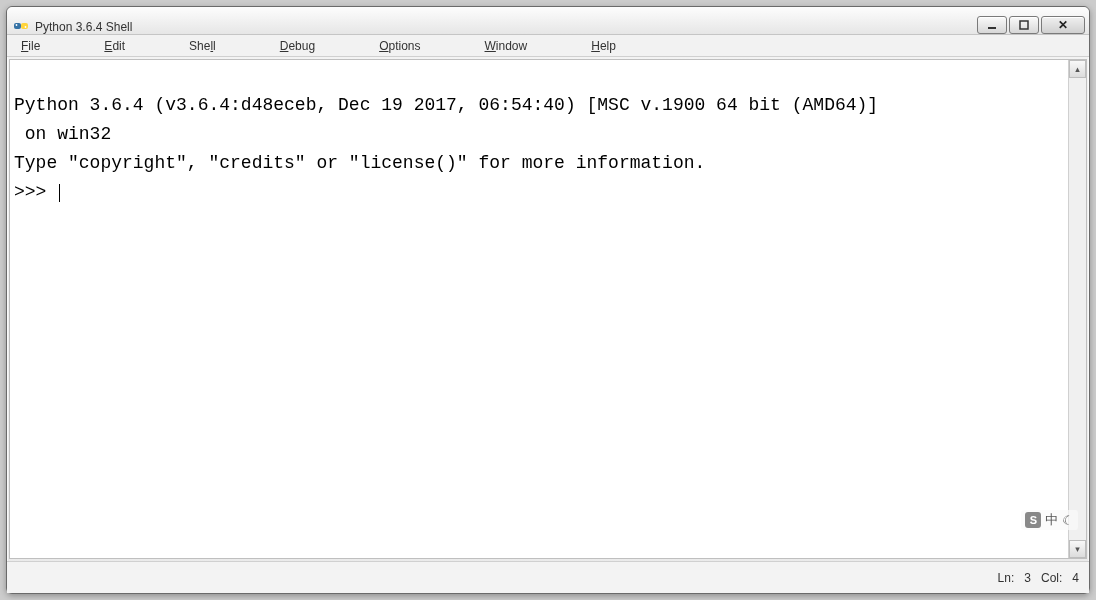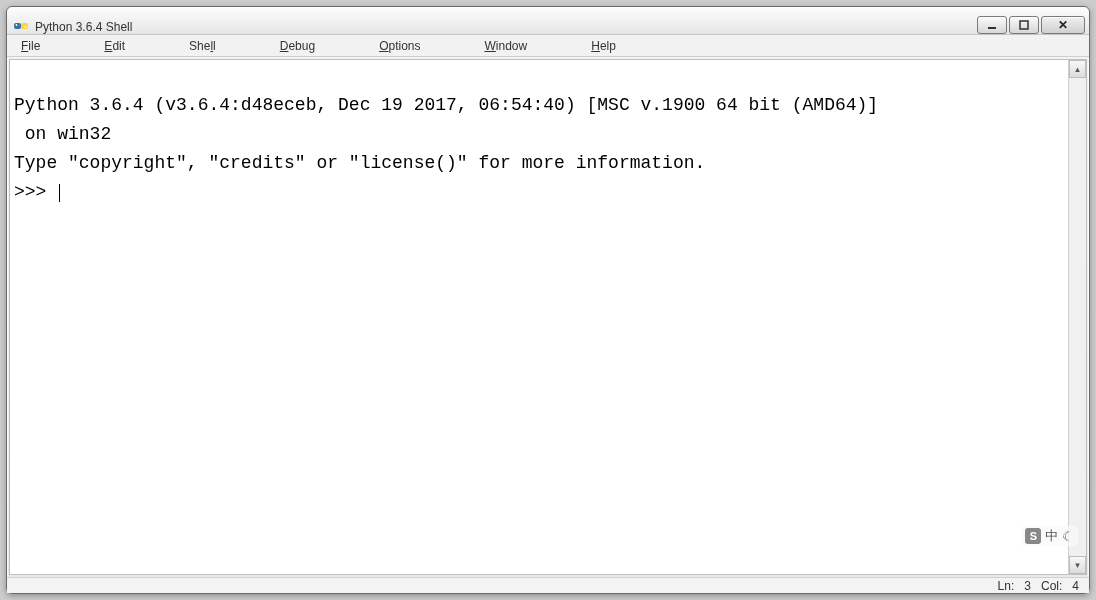--- a/index.html
+++ b/index.html
@@ -114,21 +114,21 @@
   }
   .scroll-arrow {
     height: 18px;
     background: linear-gradient(#f8f8f8,#dcdcdc);
     border: 1px solid #bdbdbd;
     display: flex; align-items: center; justify-content: center;
     font-size: 9px; color: #555;
   }
   .scroll-track { flex: 1; }
   .statusbar {
-    height: 16px;
+    height: 32px;
     background: #f3f3f3;
     border-top: 1px solid #d0d0d0;
     display: flex;
     align-items: center;
     justify-content: flex-end;
     padding: 0 10px;
     font-size: 12px;
     color: #333;
     gap: 10px;
   }

